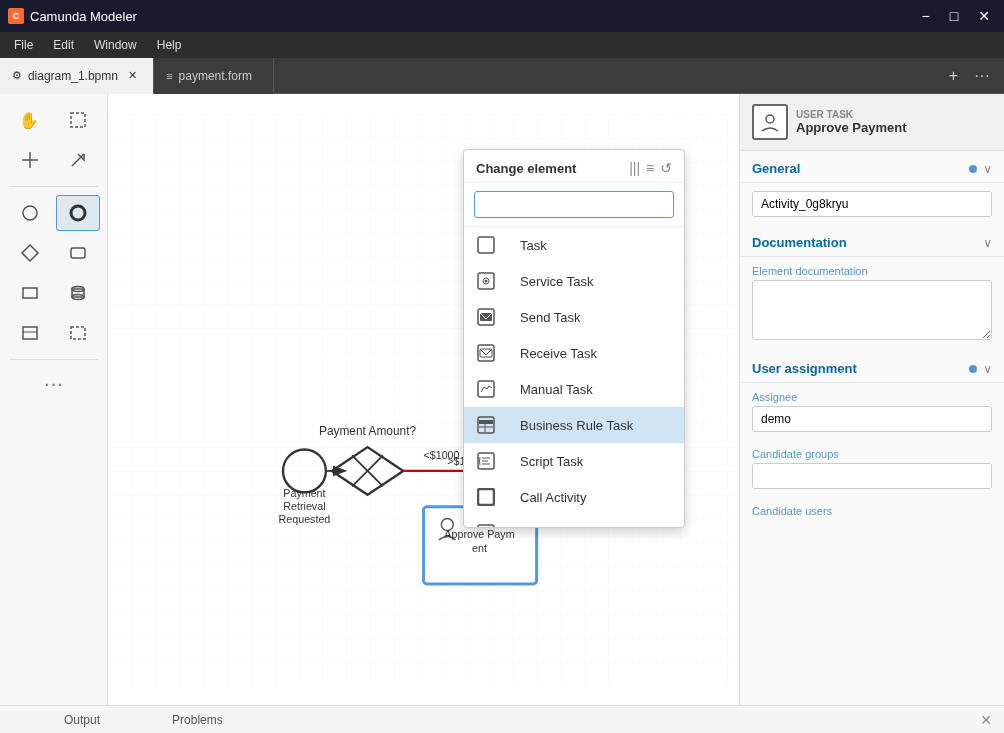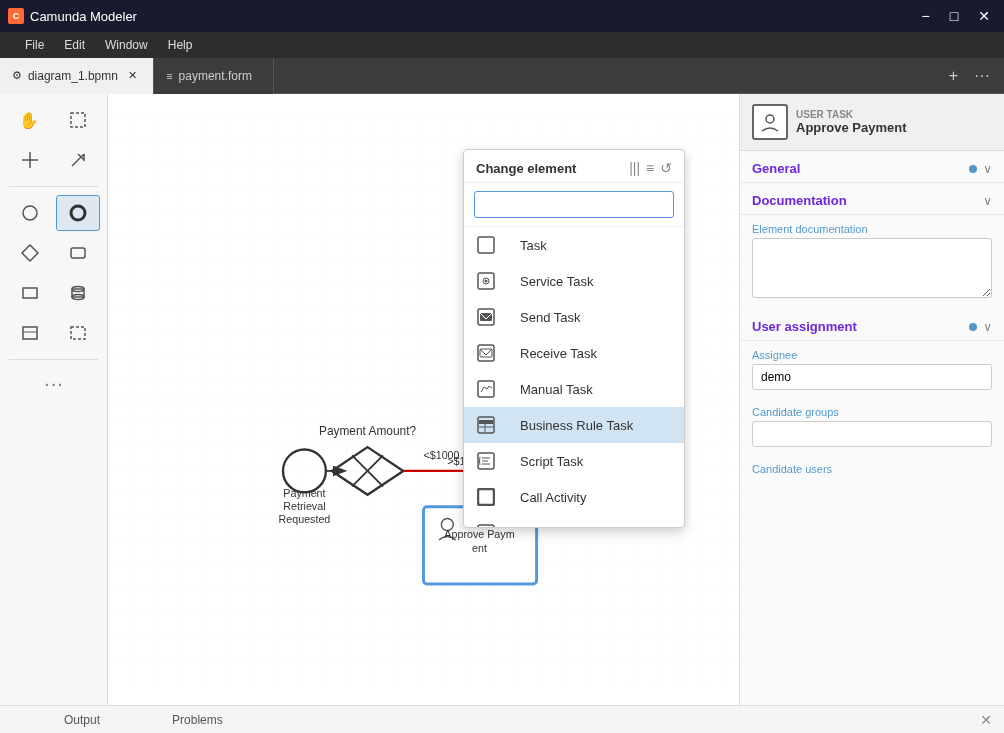--- a/index.html
+++ b/index.html
@@ -11,21 +11,21 @@
       height: 32px; padding: 0 8px; justify-content: space-between;
     }
     .title-bar-left { display: flex; align-items: center; gap: 6px; font-size: 13px; }
     .title-bar-right { display: flex; align-items: center; gap: 8px; }
     .title-bar-btn { background: none; border: none; color: white; font-size: 14px; cursor: pointer; padding: 2px 6px; }
     .app-icon { width: 16px; height: 16px; background: #ff6b35; border-radius: 2px; display: flex; align-items: center; justify-content: center; font-size: 9px; font-weight: bold; color: white; }
 
     
     .menu-bar {
       display: flex; align-items: center; background: #2d2d2d; color: #ddd;
-      height: 26px; padding: 0 15px;
+      height: 26px; padding: 0 4px;
     }
     .menu-item { padding: 2px 10px; cursor: pointer; font-size: 12px; }
 
     
     .tab-bar {
       display: flex; align-items: center; background: #3c3c3c; height: 36px;
       padding: 0; border-bottom: 1px solid #555;
     }
     .tab {
       display: flex; align-items: center; gap: 6px; padding: 0 12px;
@@ -78,21 +78,21 @@
     }
     .right-panel-header-text { display: flex; flex-direction: column; }
     .element-type-label { font-size: 10px; color: #888; text-transform: uppercase; font-weight: bold; }
     .element-name-label { font-size: 13px; color: #333; font-weight: bold; }
     .right-panel-body { flex: 1; overflow-y: auto; padding: 0; }
 
     .section-header {
       display: flex; align-items: center; justify-content: space-between;
       padding: 10px 12px 6px; cursor: pointer; border-bottom: 1px solid #e8e8e8;
     }
-    .section-title { font-weight: bold; font-size: 13px; color: #6d28d9; }
+    .section-title { font-weight: bold; font-size: 13px; color: #0369a1; }
     .section-dot { width: 8px; height: 8px; background: #5599cc; border-radius: 50%; }
     .section-chevron { font-size: 12px; color: #888; }
 
     .field-group { padding: 8px 12px; }
     .field-label { font-size: 11px; color: #5599cc; margin-bottom: 3px; }
     .field-input {
       width: 100%; padding: 5px 8px; border: 1px solid #ccc; border-radius: 3px;
       font-size: 12px; background: white;
     }
     .field-textarea {
@@ -429,20 +429,23 @@
     </div>
     <div class="right-panel-body">
 
       <div class="section-header">
         <span class="section-title">General</span>
         <div style="display:flex; align-items:center; gap:6px;">
           <div class="section-dot"></div>
           <span class="section-chevron">∨</span>
         </div>
       </div>
+      <div class="field-group">
+        <input class="field-input" type="text" value="Activity_0g8kryu" style="">
+      </div>
 
       <div class="section-header">
         <span class="section-title">Documentation</span>
         <span class="section-chevron">∨</span>
       </div>
       <div class="field-group">
         <div class="field-label">Element documentation</div>
         <textarea class="field-textarea" style=""></textarea>
       </div>
 

